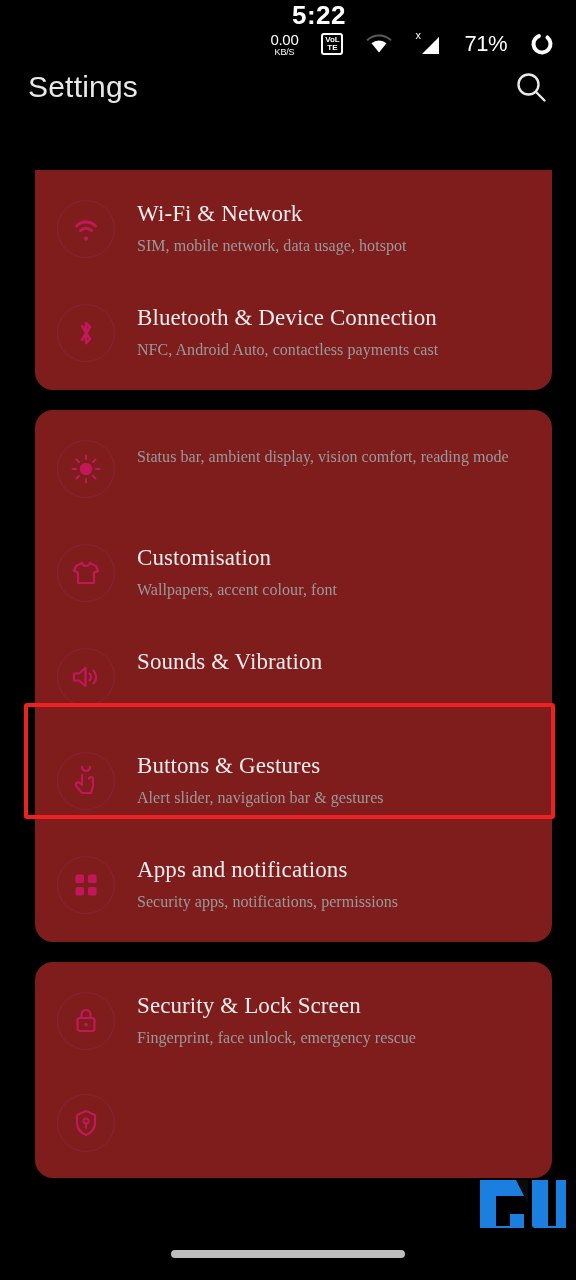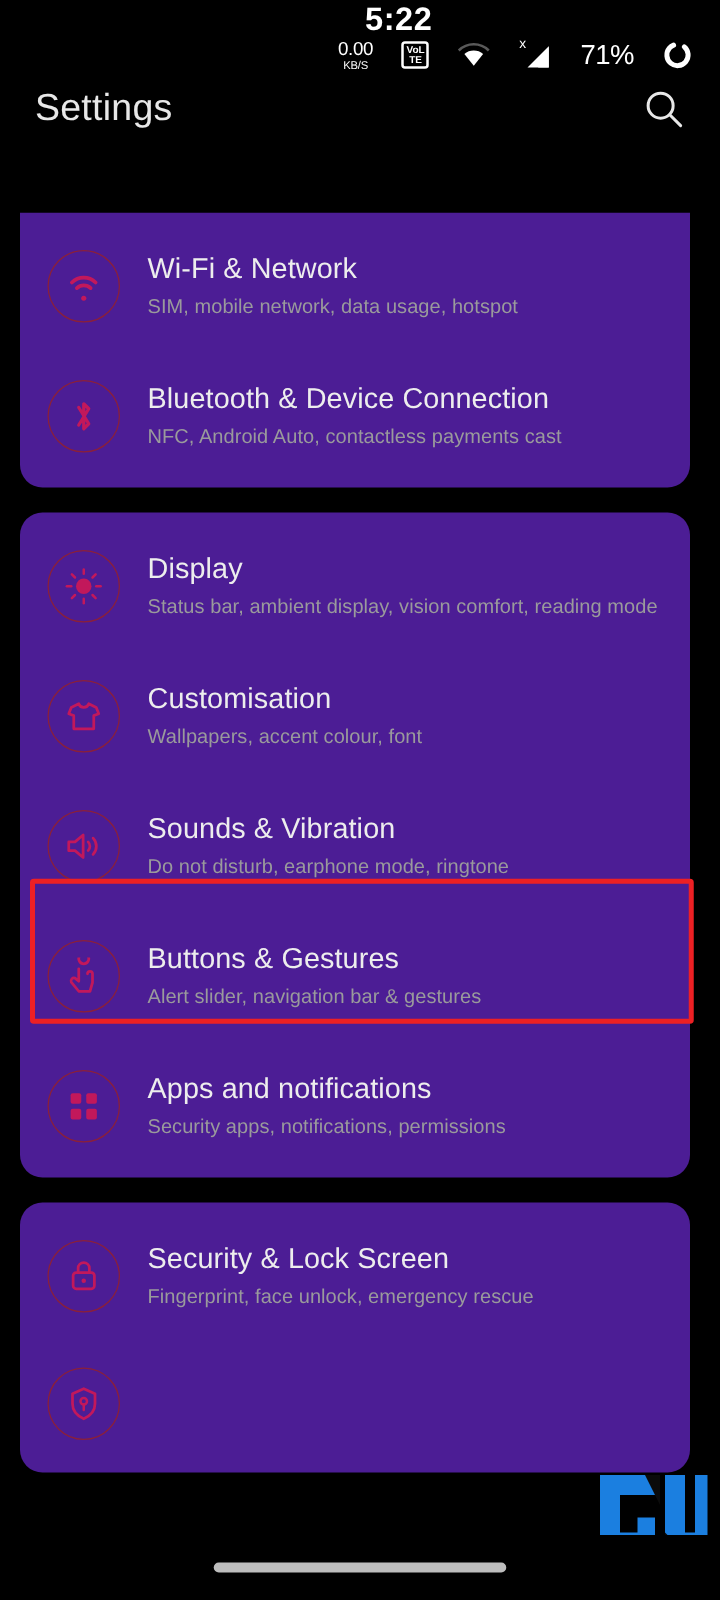--- a/index.html
+++ b/index.html
@@ -74,24 +74,25 @@
   .search-ico { width:34px; height:34px; display:block; }
 
   
   .content {
     position:absolute; top:170px; left:0;
     width:576px; height:1090px;
     overflow:hidden;
   }
 
   .card {
-    background:#4c1d95;
+    background:#7f1d1d;
     border-radius:18px;
-    margin:0 24px 20px 16px;
+    margin:0 24px 20px 35px;
     padding:6px 0;
+    font-family:Liberation Serif, serif;
   }
   .card.first {
     margin-top:0;
     border-top-left-radius:0; border-top-right-radius:0;
   }
   .card.last { margin-bottom:0; }
 
   .row {
     display:flex; align-items:flex-start;
     padding:22px 20px 22px 22px;
@@ -261,21 +262,20 @@
               <line x1="2.5" y1="16" x2="6" y2="16"></line>
               <line x1="26" y1="16" x2="29.5" y2="16"></line>
               <line x1="6.5" y1="6.5" x2="9" y2="9"></line>
               <line x1="23" y1="23" x2="25.5" y2="25.5"></line>
               <line x1="25.5" y1="6.5" x2="23" y2="9"></line>
               <line x1="9" y1="23" x2="6.5" y2="25.5"></line>
             </g>
           </svg>
         </span>
         <div class="row-text">
-          <div class="row-title">Display</div>
           <div class="row-sub">Status bar, ambient display, vision comfort, reading mode</div>
         </div>
       </div>
 
       <div class="row">
         <span class="row-ico">
           <svg width="30" height="28" viewBox="0 0 30 28">
             <path d="M11 4 L5 7 L3 12 L7 13.5 L7 24 L23 24 L23 13.5 L27 12 L25 7 L19 4
                      a4.2 4.2 0 0 1 -8 0 Z" stroke="#c2185b" stroke-width="2.2" fill="none" stroke-linejoin="round"></path>
           </svg>
@@ -289,21 +289,20 @@
       <div class="row">
         <span class="row-ico">
           <svg width="32" height="28" viewBox="0 0 32 28">
             <path d="M4 10.5 L9 10.5 L15.5 5 L15.5 23 L9 17.5 L4 17.5 Z" stroke="#c2185b" stroke-width="2.2" fill="none" stroke-linejoin="round"></path>
             <path d="M19.5 10.5 a5 5 0 0 1 0 7" stroke="#c2185b" stroke-width="2.2" fill="none" stroke-linecap="round"></path>
             <path d="M23.5 7.5 a9.5 9.5 0 0 1 0 13" stroke="#c2185b" stroke-width="2.2" fill="none" stroke-linecap="round"></path>
           </svg>
         </span>
         <div class="row-text">
           <div class="row-title">Sounds &amp; Vibration</div>
-          <div class="row-sub">Do not disturb, earphone mode, ringtone</div>
         </div>
       </div>
 
       <div class="row">
         <span class="row-ico">
           <svg width="28" height="30" viewBox="0 0 28 30">
             <path d="M14 5 a4 4 0 1 1 0.01 0" stroke="#c2185b" stroke-width="2.2" fill="none"></path>
             <path d="M10 9 L10 19 L7 16.5 a2.4 2.4 0 0 0 -3 3.2 L10 27 L19 27 L21 20 L21 13
                      a2 2 0 0 0 -4 0" stroke="#c2185b" stroke-width="2.2" fill="none" stroke-linejoin="round" stroke-linecap="round"></path>
           </svg>

